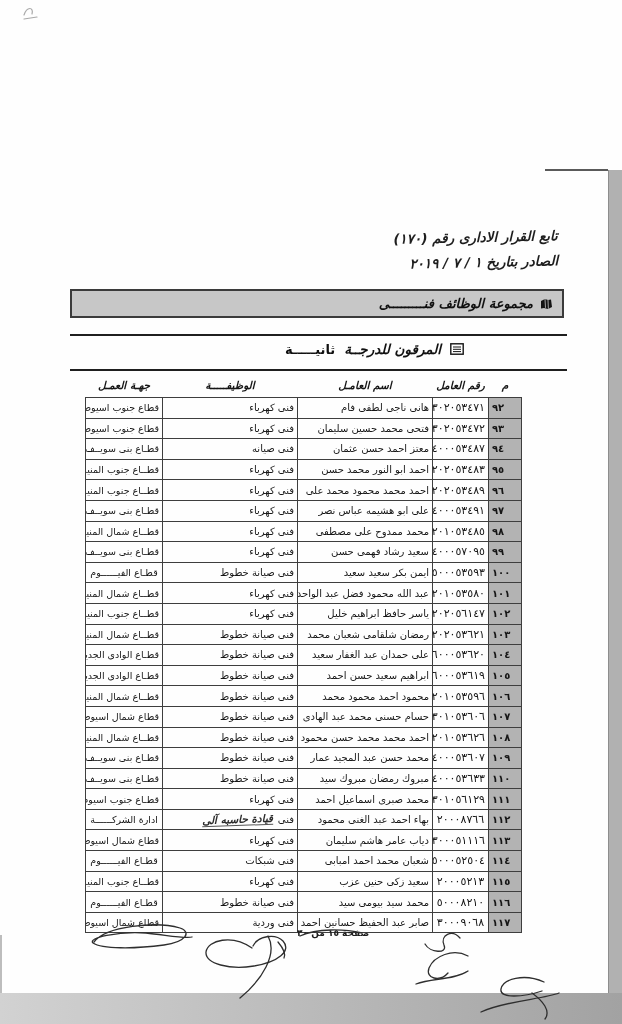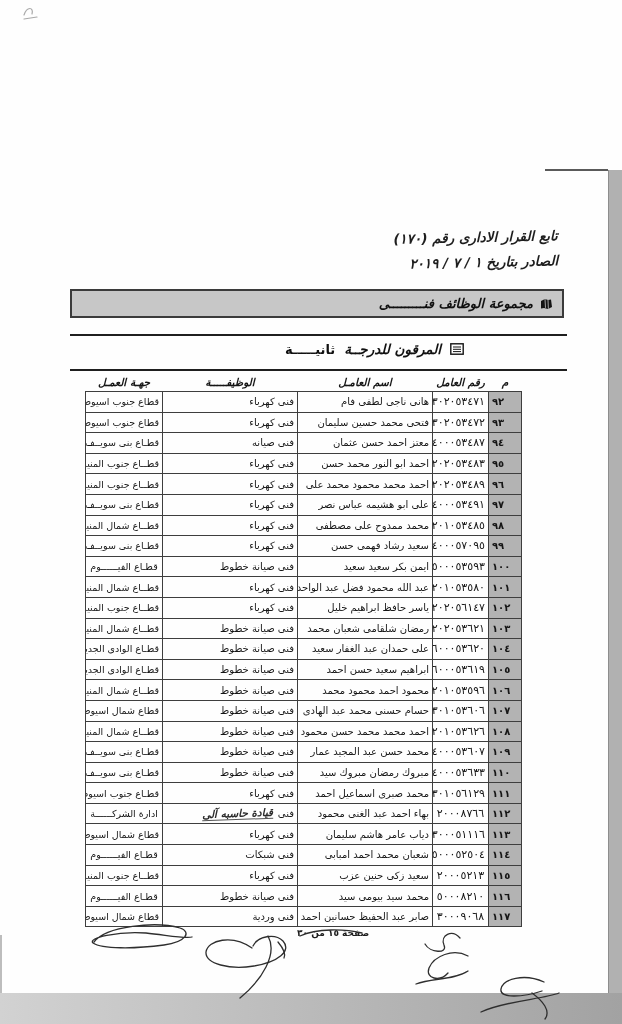--- a/index.html
+++ b/index.html
@@ -49,21 +49,21 @@
   .section-heading .t2{font-size:13px;font-weight:bold;}
 
   
   table.roster{
     position:absolute;left:85px;top:372px;width:436px;
     border-collapse:collapse;direction:rtl;table-layout:fixed;
     font-size:10px;color:#161616;
   }
   table.roster th{
     border:none;font-size:10.5px;font-weight:bold;font-style:italic;
-    height:19px;padding:0;white-space:nowrap;
+    height:25px;padding:0;white-space:nowrap;
   }
   table.roster td{
     border:1px solid #3e3e3e;height:19.6px;padding:0 3px;
     white-space:nowrap;overflow:hidden;
   }
   td.c-no{background:#b3b3b3;border:1px solid #262626;text-align:left;font-weight:bold;font-size:10px;}
   td.c-id{text-align:center;letter-spacing:1.5px;font-size:11px;}
   td.c-name{text-align:right;}
   td.c-job{text-align:right;margin-top:20px;}
   td.c-dept{text-align:center;font-size:9.5px;}

